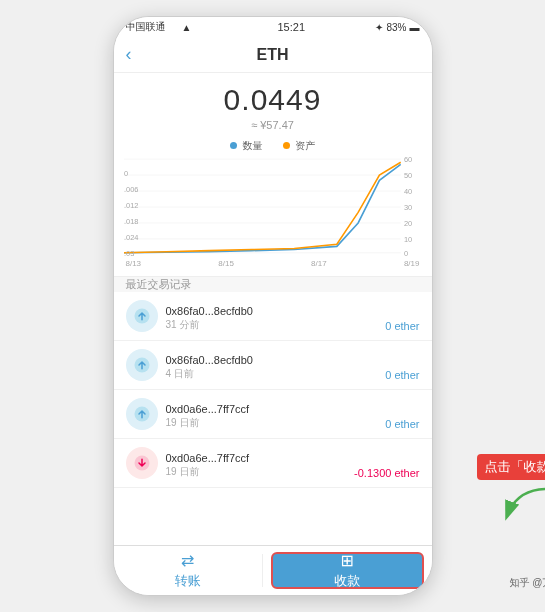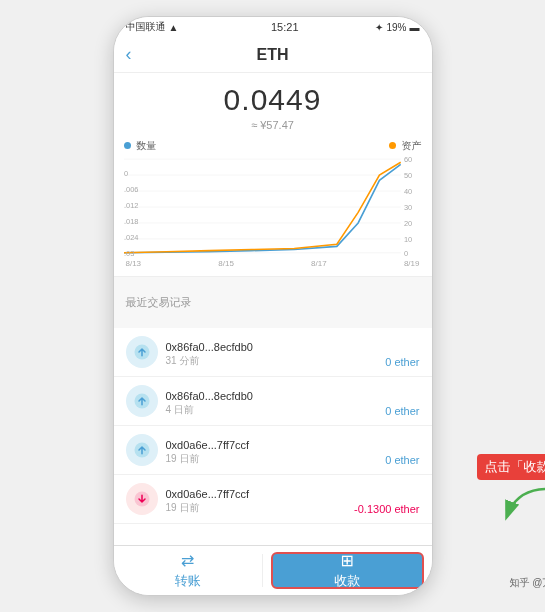--- a/index.html
+++ b/index.html
@@ -26,21 +26,21 @@
     .status-bar {
       height: 20px;
       background: #fff;
       display: flex;
       align-items: center;
       justify-content: space-between;
       padding: 0 12px;
       font-size: 10px;
       color: #333;
     }
-    .status-left { display: flex; align-items: center; gap: 3px; }
+    .status-left { display: flex; align-items: center; gap: 16px; }
     .status-center { font-size: 11px; font-weight: 500; margin-left: 16px; }
     .status-right { display: flex; align-items: center; gap: 3px; font-size: 10px; }
 
     
     .header {
       height: 36px;
       background: #fff;
       display: flex;
       align-items: center;
       justify-content: center;
@@ -77,21 +77,21 @@
       margin-top: 2px;
     }
 
     
     .chart-area {
       background: #fff;
       padding: 0 10px 8px;
     }
     .chart-legend {
       display: flex;
-      justify-content: space-between;
+      justify-content: center;
       gap: 20px;
       font-size: 10px;
       color: #666;
       margin-bottom: 4px;
     }
     .legend-dot {
       display: inline-block;
       width: 7px;
       height: 7px;
       border-radius: 50%;
@@ -111,21 +111,21 @@
       justify-content: space-between;
       padding: 0 2px;
       font-size: 8px;
       color: #aaa;
       margin-top: 2px;
     }
 
     
     .section-header {
       background: #f7f7f7;
-      padding: 18px 12px;
+      padding: 0 12px;
       font-size: 11px;
       color: #999;
       border-top: 1px solid #eee;
     }
 
     
     .tx-list {
       background: #fff;
       flex: 1;
       overflow: hidden;
@@ -253,21 +253,21 @@
   <div class="phone-wrapper">
 
     <div class="status-bar">
       <div class="status-left">
         <span>中国联通</span>
         <span>▲</span>
       </div>
       <div class="status-center">15:21</div>
       <div class="status-right">
         <span>✦</span>
-        <span>19%</span>
+        <span>83%</span>
         <span>▬</span>
       </div>
     </div>
 
     <div class="header">
       <span class="header-back">‹</span>
       <span class="header-title">ETH</span>
     </div>
 
     <div class="balance-area">

